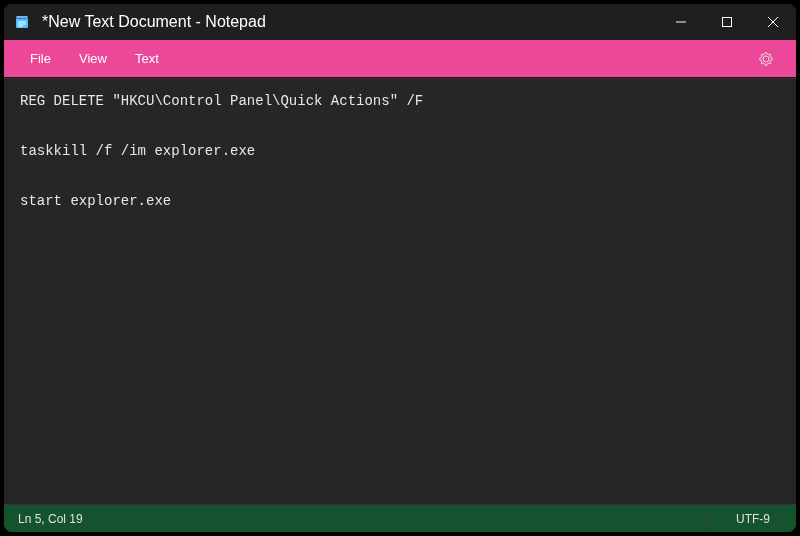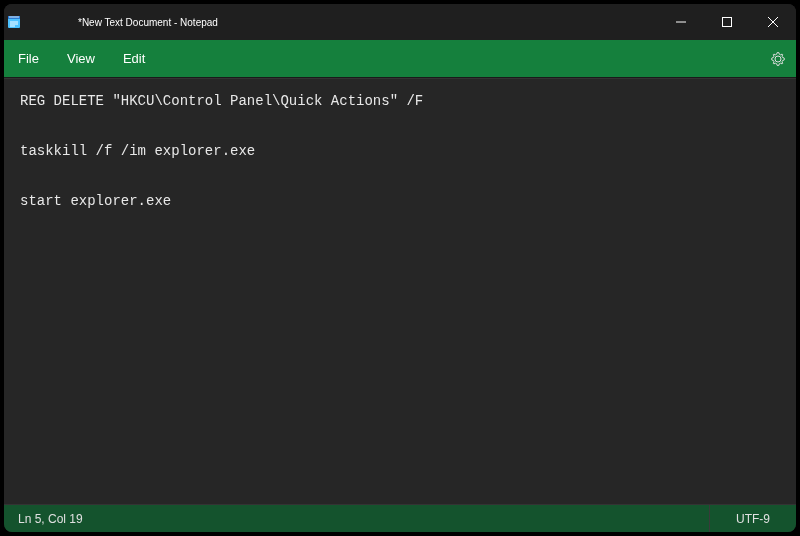--- a/index.html
+++ b/index.html
@@ -23,25 +23,24 @@
       border-radius: 8px;
       display: flex;
       flex-direction: column;
       overflow: hidden;
     }
     .titlebar {
       height: 36px;
       background: #1f1f1f;
       display: flex;
       align-items: center;
-      padding-left: 2px;
+      padding-left: 10px;
       color: #fff;
-      font-size: 10px;
+      font-size: 16px;
       user-select: none;
-      gap: 44px;
     }
     .titlebar-icon {
       width: 16px;
       height: 16px;
       margin-right: 12px;
       display: flex;
       align-items: center;
       justify-content: center;
     }
     .titlebar-title {
@@ -55,24 +54,24 @@
       width: 46px;
       height: 100%;
       display: flex;
       align-items: center;
       justify-content: center;
       color: #fff;
       cursor: pointer;
     }
     .menubar {
       height: 38px;
-      background: #15803d;
+      background: #ec4899;
       display: flex;
       align-items: center;
-      padding: 0 0;
+      padding: 0 12px;
       color: #fff;
       font-size: 13px;
       border-bottom: 1px solid #1a1a1a;
     }
     .menu-item {
       padding: 6px 14px;
       cursor: pointer;
       border-radius: 4px;
     }
     .menubar-spacer {
@@ -157,21 +156,21 @@
           <line x1="0" y1="0" x2="10" y2="10" stroke="#fff" stroke-width="1"></line>
           <line x1="10" y1="0" x2="0" y2="10" stroke="#fff" stroke-width="1"></line>
         </svg>
       </div>
     </div>
   </div>
 
   <div class="menubar">
     <div class="menu-item">File</div>
     <div class="menu-item">View</div>
-    <div class="menu-item">Edit</div>
+    <div class="menu-item">Text</div>
     <div class="menubar-spacer"></div>
     <div class="settings-btn">
       <svg width="16" height="16" viewBox="0 0 16 16">
         <path fill="none" stroke="#e0e0e0" stroke-width="1" d="M8 5a3 3 0 1 0 0 6 3 3 0 0 0 0-6z"></path>
         <path fill="none" stroke="#e0e0e0" stroke-width="1" d="M8 1.5 L8.8 1.6 L9.3 3.2 L10.6 3.8 L12.1 3.1 L12.7 3.7 L12 5.2 L12.6 6.5 L14.2 7 L14.3 7.8 L14.3 8.2 L14.2 9 L12.6 9.5 L12 10.8 L12.7 12.3 L12.1 12.9 L10.6 12.2 L9.3 12.8 L8.8 14.4 L8 14.5 L7.2 14.4 L6.7 12.8 L5.4 12.2 L3.9 12.9 L3.3 12.3 L4 10.8 L3.4 9.5 L1.8 9 L1.7 8.2 L1.7 7.8 L1.8 7 L3.4 6.5 L4 5.2 L3.3 3.7 L3.9 3.1 L5.4 3.8 L6.7 3.2 L7.2 1.6 Z"></path>
       </svg>
     </div>
   </div>
 
   <div class="editor">REG DELETE "HKCU\Control Panel\Quick Actions" /F

